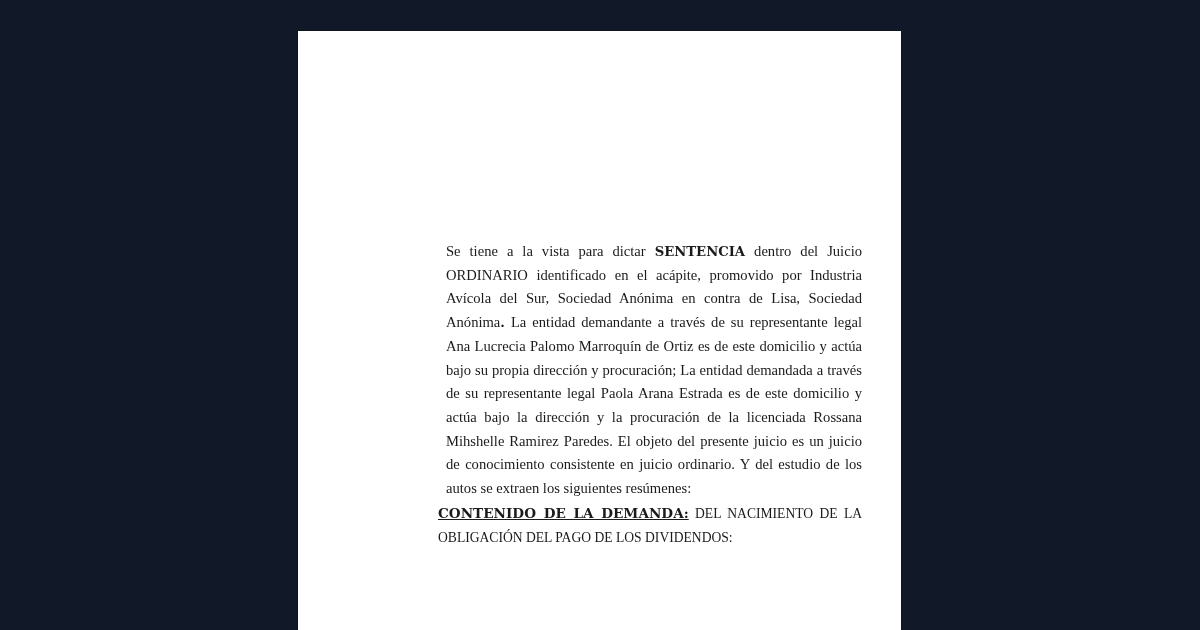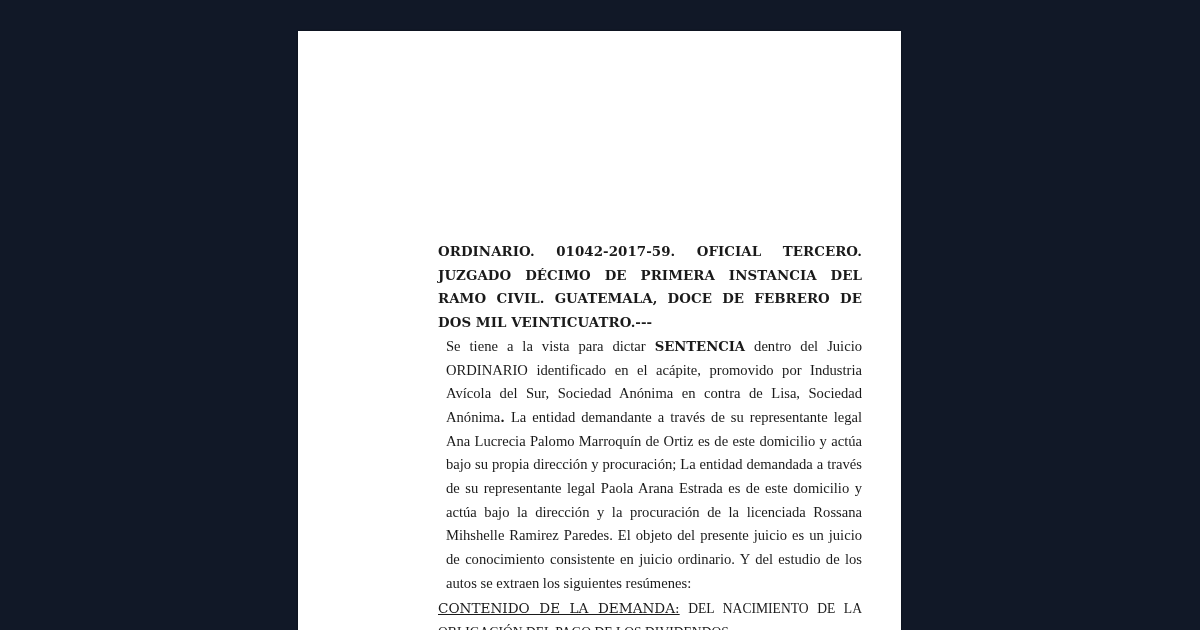--- a/index.html
+++ b/index.html
@@ -44,36 +44,35 @@
     line-height: 23.7px;
     text-align: justify;
     margin-left: 8px;
   }
   .body-text b {
     font-family: "DejaVu Serif", serif;
     font-size: 13.2px;
   }
   .section-title {
     font-family: "DejaVu Serif", serif;
-    font-weight: normal;
+    font-weight: bold;
     font-size: 13.6px;
     text-decoration: underline;
   }
   .section-rest {
     font-family: "Liberation Serif", serif;
     font-size: 13.6px;
   }
   .section {
     line-height: 23.7px;
     text-align: justify;
   }
 </style>
 </head>
 <body>
 
 <div class="page">
   <div class="content">
-    <div class="heading">ORDINARIO. 01042-2017-59. OFICIAL TERCERO.   JUZGADO DÉCIMO DE PRIMERA INSTANCIA DEL RAMO CIVIL. GUATEMALA,   DOCE DE FEBRERO DE DOS MIL VEINTICUATRO.---</div>
     <div class="body-text"><span>Se tiene a la vista para dictar </span><b>SENTENCIA</b><span> dentro del Juicio ORDINARIO identificado en el acápite, promovido por Industria Avícola del Sur, Sociedad Anónima  en contra de Lisa, Sociedad Anónima</span><b>.</b><span> La  entidad demandante  a través de su representante legal Ana Lucrecia Palomo Marroquín de Ortiz es  de este domicilio  y actúa  bajo su propia dirección y procuración;  La entidad demandada  a través de su representante legal Paola Arana Estrada es de este domicilio y actúa bajo la dirección y la procuración de la licenciada Rossana Mihshelle Ramirez Paredes. El objeto del presente juicio es un juicio de conocimiento consistente en juicio ordinario.   Y  del estudio de los autos se extraen los siguientes resúmenes:</span></div>
     <div class="section"><span class="section-title">CONTENIDO DE LA DEMANDA:</span><span class="section-rest"> DEL NACIMIENTO DE LA OBLIGACIÓN DEL PAGO DE LOS DIVIDENDOS:</span></div>
 
   </div>
 </div>
 
 </body></html>

